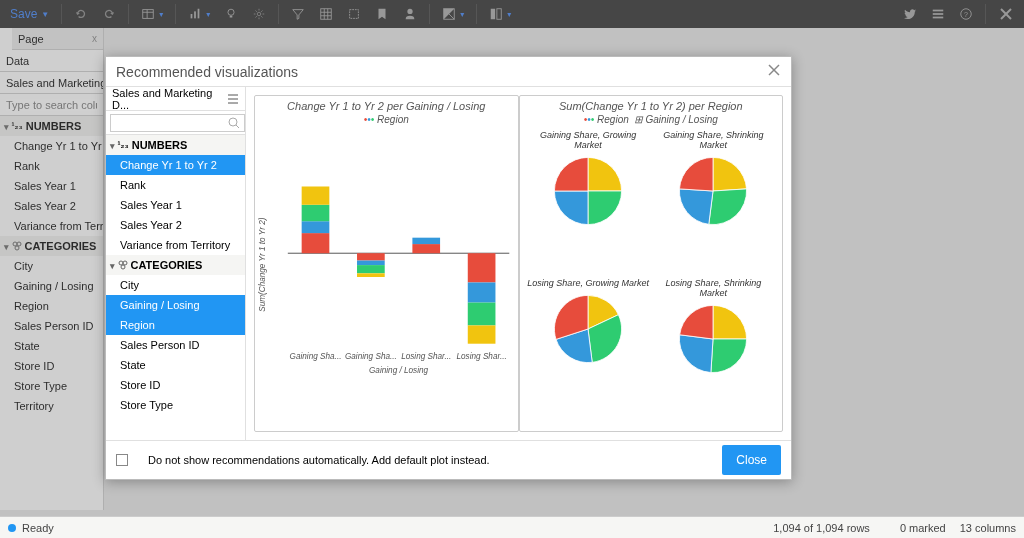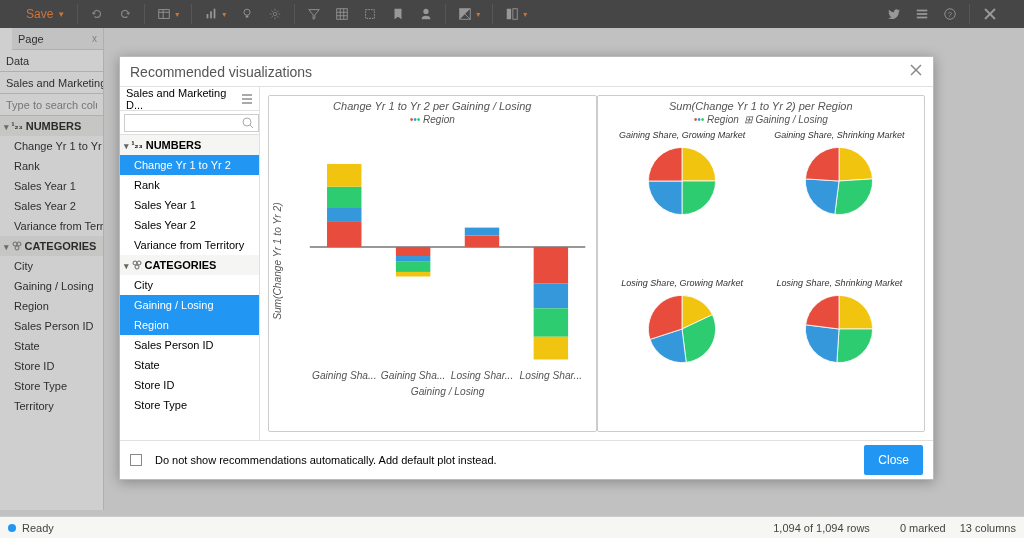--- a/index.html
+++ b/index.html
@@ -1,37 +1,37 @@
 <!DOCTYPE html>
 <html><head>
 <meta charset="utf-8">
 <style>
 * { box-sizing: border-box; margin: 0; padding: 0; font-family: Arial, sans-serif; }
 html, body { width: 1024px; height: 538px; overflow: hidden; background: #e8e8e8; }
 
 
-.topbar { height: 28px; background: #2b2b2b; display: flex; align-items: center; padding: 0 20px; gap: 2px; font-size: 12px; color: #f97316; }
+.topbar { height: 28px; background: #2b2b2b; display: flex; align-items: center; padding: 0 4px; gap: 2px; font-size: 12px; color: #3b82f6; }
 .topbar .btn { height: 22px; padding: 0 6px; display: inline-flex; align-items: center; gap: 4px; cursor: pointer; }
 .topbar .sep { width: 1px; height: 20px; background: #444; margin: 0 4px; }
 .topbar .icon { width: 14px; height: 14px; display: inline-block; }
 .topbar .spacer { flex: 1; }
 
 
 .leftpanel { position: absolute; top: 28px; left: 0; width: 104px; height: 482px; background: #fdfdfd; border-right: 1px solid #ccc; font-size: 11px; }
 .leftpanel .page-tab { height: 22px; display: flex; align-items: center; padding: 0 6px; background: #eaeaea; border-bottom: 1px solid #ccc; justify-content: space-between; margin-left: 12px; }
 .leftpanel .data-tab { height: 22px; display: flex; align-items: center; padding: 0 6px; border-bottom: 1px solid #ccc; }
 .leftpanel .source { height: 22px; display: flex; align-items: center; padding: 0 6px; border-bottom: 1px solid #ccc; white-space: nowrap; overflow: hidden; }
 .leftpanel .search { height: 22px; padding: 0 6px; display: flex; align-items: center; border-bottom: 1px solid #ccc; }
 .leftpanel .search input { border: none; width: 100%; font-size: 11px; outline: none; }
 .leftpanel .cathead { height: 20px; display: flex; align-items: center; padding: 0 4px; background: #f0f0ee; font-weight: bold; gap: 3px; }
 .leftpanel .col { height: 20px; display: flex; align-items: center; padding: 0 6px 0 14px; white-space: nowrap; overflow: hidden; }
 
 
 .overlay { position: absolute; inset: 0; background: rgba(120,120,120,0.35); }
-.modal { position: absolute; top: 56px; left: 105px; width: 815px; height: 424px; background: #fff; border: 1px solid #bbb; box-shadow: 0 2px 12px rgba(0,0,0,.3); display: flex; flex-direction: column; margin-left: 14px; }
+.modal { position: absolute; top: 56px; left: 105px; width: 687px; height: 424px; background: #fff; border: 1px solid #bbb; box-shadow: 0 2px 12px rgba(0,0,0,.3); display: flex; flex-direction: column; }
 .modal-header { height: 30px; display: flex; align-items: center; padding: 0 10px; font-size: 14px; color: #555; border-bottom: 1px solid #e0e0e0; justify-content: space-between; }
 
 .modal-body { flex: 1; display: flex; border-bottom: 1px solid #e0e0e0; overflow: hidden; }
 .mod-left { width: 140px; border-right: 1px solid #e0e0e0; display: flex; flex-direction: column; font-size: 11px; }
 .mod-src { height: 24px; display: flex; align-items: center; justify-content: space-between; padding: 0 6px; border-bottom: 1px solid #e0e0e0; }
 .mod-search { height: 24px; display: flex; align-items: center; padding: 0 4px; border-bottom: 1px solid #e0e0e0; }
 .mod-search .sbox { flex: 1; border: 1px solid #ccc; height: 18px; display: flex; align-items: center; padding: 0 4px; }
 .mod-search svg { margin-left: -18px; }
 .mod-list { flex: 1; overflow: auto; }
 .mod-list .cathead { height: 20px; display: flex; align-items: center; padding: 0 4px; background: #f5f5f3; font-weight: bold; gap: 3px; }
@@ -362,21 +362,21 @@
                 <path d="M50 50 L92 50 A42 42 0 0 1 47.36279817976884 91.91712259398741 Z" fill="#2ecc71" stroke="#fff" stroke-width="1"></path>
                 <path d="M50 50 L47.36279817976884 91.91712259398741 A42 42 0 0 1 8.331182544791929 44.73600419029922 Z" fill="#3498db" stroke="#fff" stroke-width="1"></path>
                 <path d="M50 50 L8.331182544791929 44.73600419029922 A42 42 0 0 1 49.99999999999999 8 Z" fill="#e74c3c" stroke="#fff" stroke-width="1"></path>
               </svg>
             </div>
           </div>
       </div>
     </div>
   </div>
   <div class="modal-footer">
-    <label style="display:flex;align-items:flex-start;gap:13px">
+    <label style="display:flex;align-items:flex-start;gap:20px">
       <span style="display:inline-block;width:12px;height:12px;border:1px solid #888"></span>
       <span>Do not show recommendations automatically. Add default plot instead.</span>
     </label>
     <button class="close-btn">Close</button>
   </div>
 </div>
 
 <div class="statusbar">
   <span class="dot"></span>
   <span>Ready</span>

